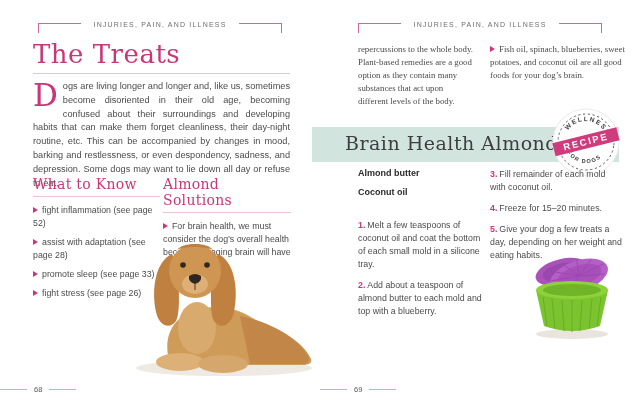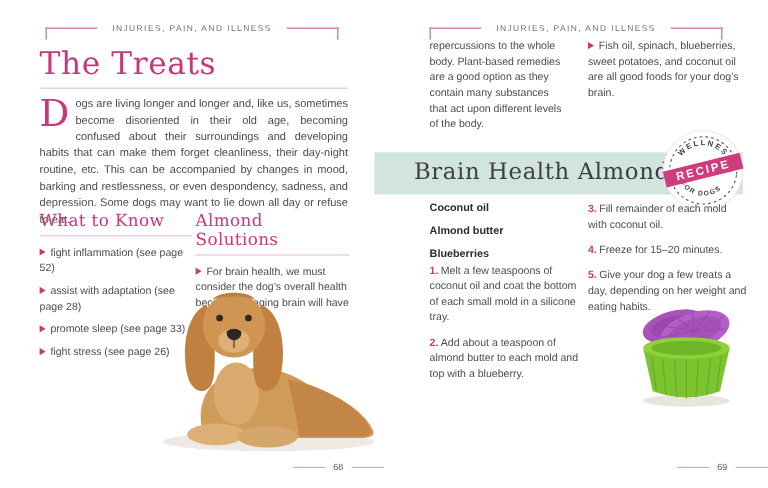--- a/index.html
+++ b/index.html
@@ -33,26 +33,26 @@
   .col2{left:163px;width:128px;}
   .col-heading{font-family:"DejaVu Serif","Liberation Serif",serif;font-size:14px;color:#c93779;
     padding-bottom:4px;border-bottom:1px solid #ecc2d6;margin-bottom:7px;letter-spacing:0.3px;}
   .col-text{font-size:8.8px;line-height:13px;color:#4b4b4d;}
   .bullet-item{font-size:8.8px;line-height:13px;margin-top:6px;color:#4b4b4d;}
   .tri{display:inline-block;width:0;height:0;border-left:5px solid #c93779;
     border-top:3.2px solid transparent;border-bottom:3.2px solid transparent;margin-right:4px;}
   .dog-img{position:absolute;left:120px;top:216px;width:202px;height:164px;}
 
   
-  .folio{position:absolute;bottom:13px;left:0;right:0;display:flex;justify-content:flex-end;
+  .folio{position:absolute;bottom:13px;left:0;right:0;display:flex;justify-content:flex-start;
     align-items:center;gap:7px;font-size:7.5px;color:#57575a;}
   .folio-line{width:27px;border-top:1px solid #d9a7c0;}
 
   
-  .cont-col{position:absolute;top:32px;font-size:8.8px;line-height:13px;}
+  .cont-col{position:absolute;top:43px;font-size:8.8px;line-height:13px;font-family:Liberation Serif, serif;}
   .cont-col1{left:38px;width:116px;}
   .cont-col2{left:170px;width:136px;}
   .banner{position:absolute;left:-8px;top:127px;width:307px;height:35px;background:#d2e4de;}
   .banner-title{position:absolute;left:33px;top:5px;font-family:"DejaVu Serif","Liberation Serif",serif;
     font-size:19px;color:#3e3e40;letter-spacing:0.5px;}
   .badge{position:absolute;left:231px;top:107px;width:70px;height:70px;}
   .ingredients{position:absolute;left:38px;top:168px;width:122px;}
   .ingredient{font-size:9px;font-weight:bold;color:#2a2a2b;margin-bottom:9px;}
   .steps-col{position:absolute;font-size:8.8px;line-height:13px;}
   .steps-col1{left:38px;top:219px;width:124px;}
@@ -156,23 +156,22 @@
           <textPath href="#arcBot" startOffset="50%" text-anchor="middle">FOR DOGS</textPath>
         </text>
         <g transform="rotate(-22 35 35)">
           <rect x="2" y="28" width="66" height="13.5" fill="#cf3c7d"></rect>
           <text x="35" y="38" text-anchor="middle" font-family="Liberation Sans, sans-serif" font-size="9.5" font-weight="bold" letter-spacing="1.8" fill="#ffffff">RECIPE</text>
         </g>
       </g>
     </svg>
 
     <div class="ingredients">
+      <div class="ingredient">Almond butter</div>
       <div class="ingredient">Coconut oil</div>
-      <div class="ingredient">Almond butter</div>
-      <div class="ingredient">Blueberries</div>
     </div>
 
     <div class="steps-col steps-col1">
       <div class="step"><span class="step-num">1.</span><span>Melt a few teaspoons of coconut oil and coat the bottom of each small mold in a silicone tray.</span></div>
       <div class="step"><span class="step-num">2.</span><span>Add about a teaspoon of almond butter to each mold and top with a blueberry.</span></div>
     </div>
 
     <div class="steps-col steps-col2">
       <div class="step"><span class="step-num">3.</span><span>Fill remainder of each mold with coconut oil.</span></div>
       <div class="step"><span class="step-num">4.</span><span>Freeze for 15–20 minutes.</span></div>

